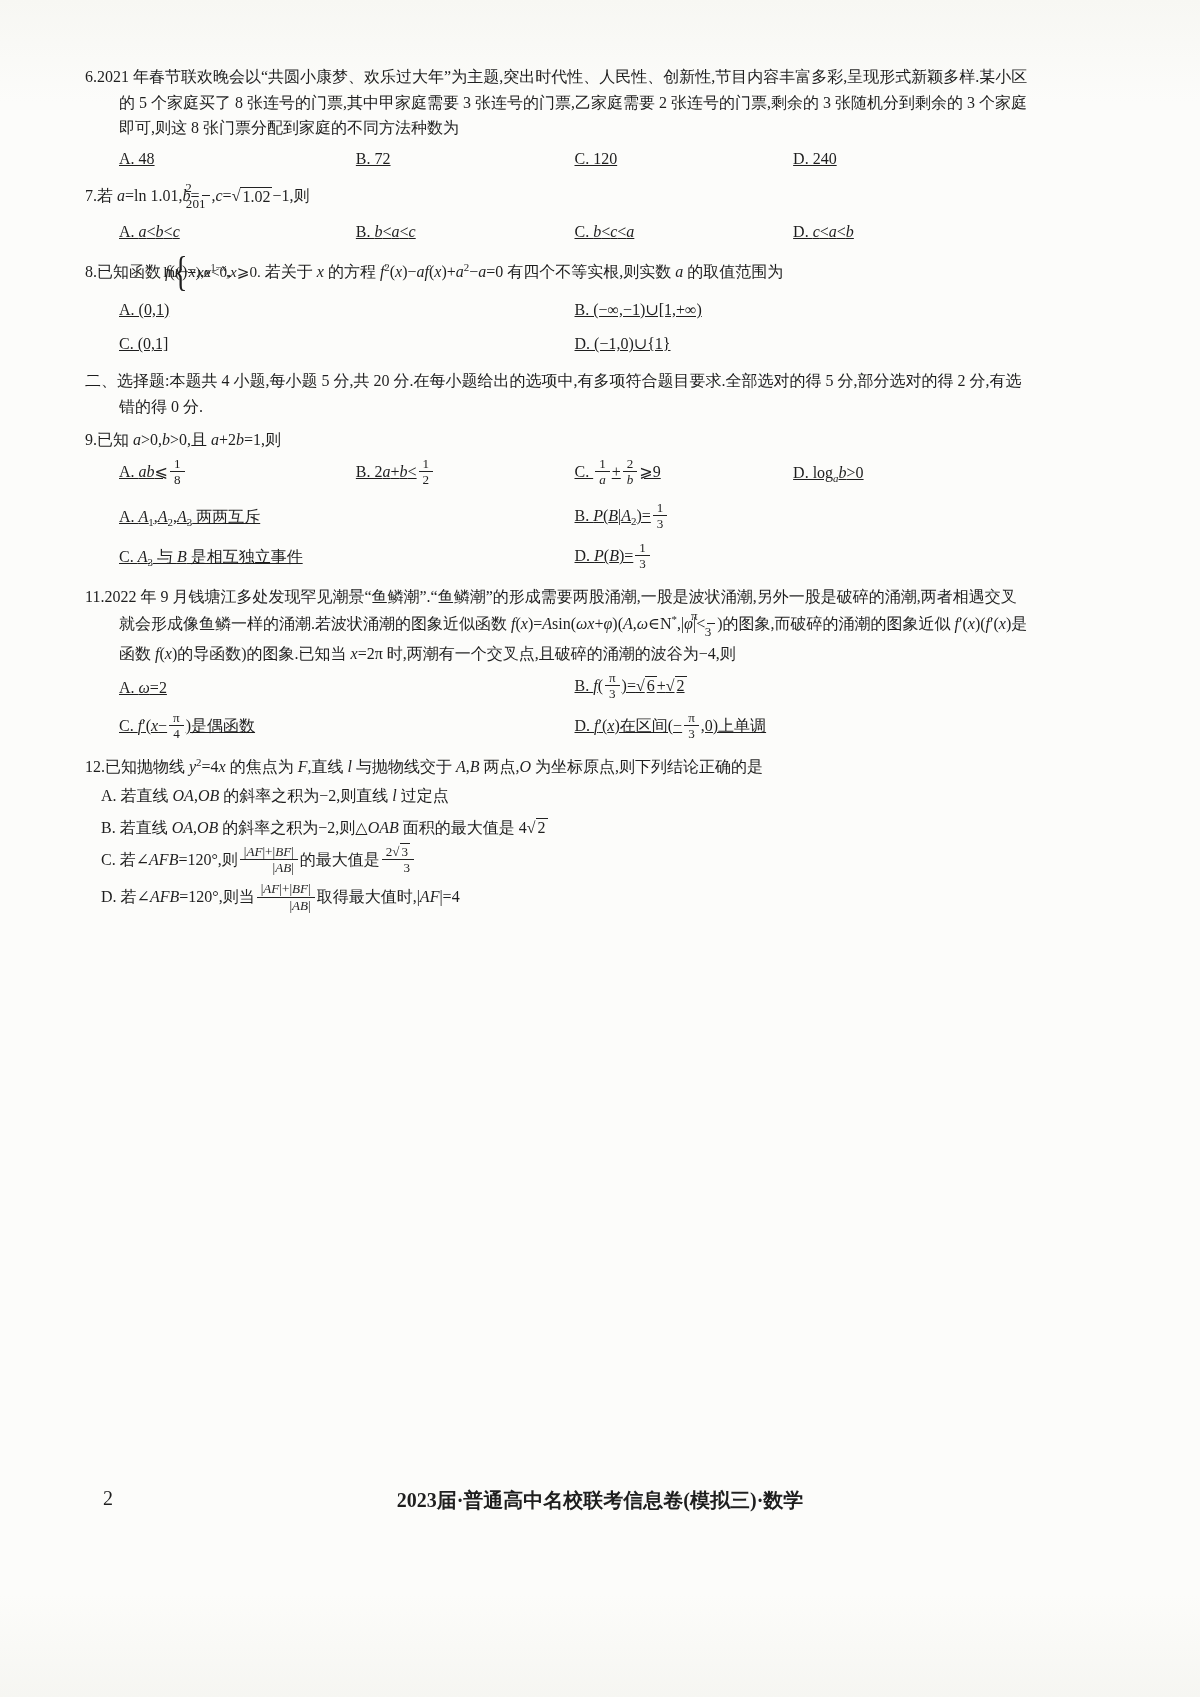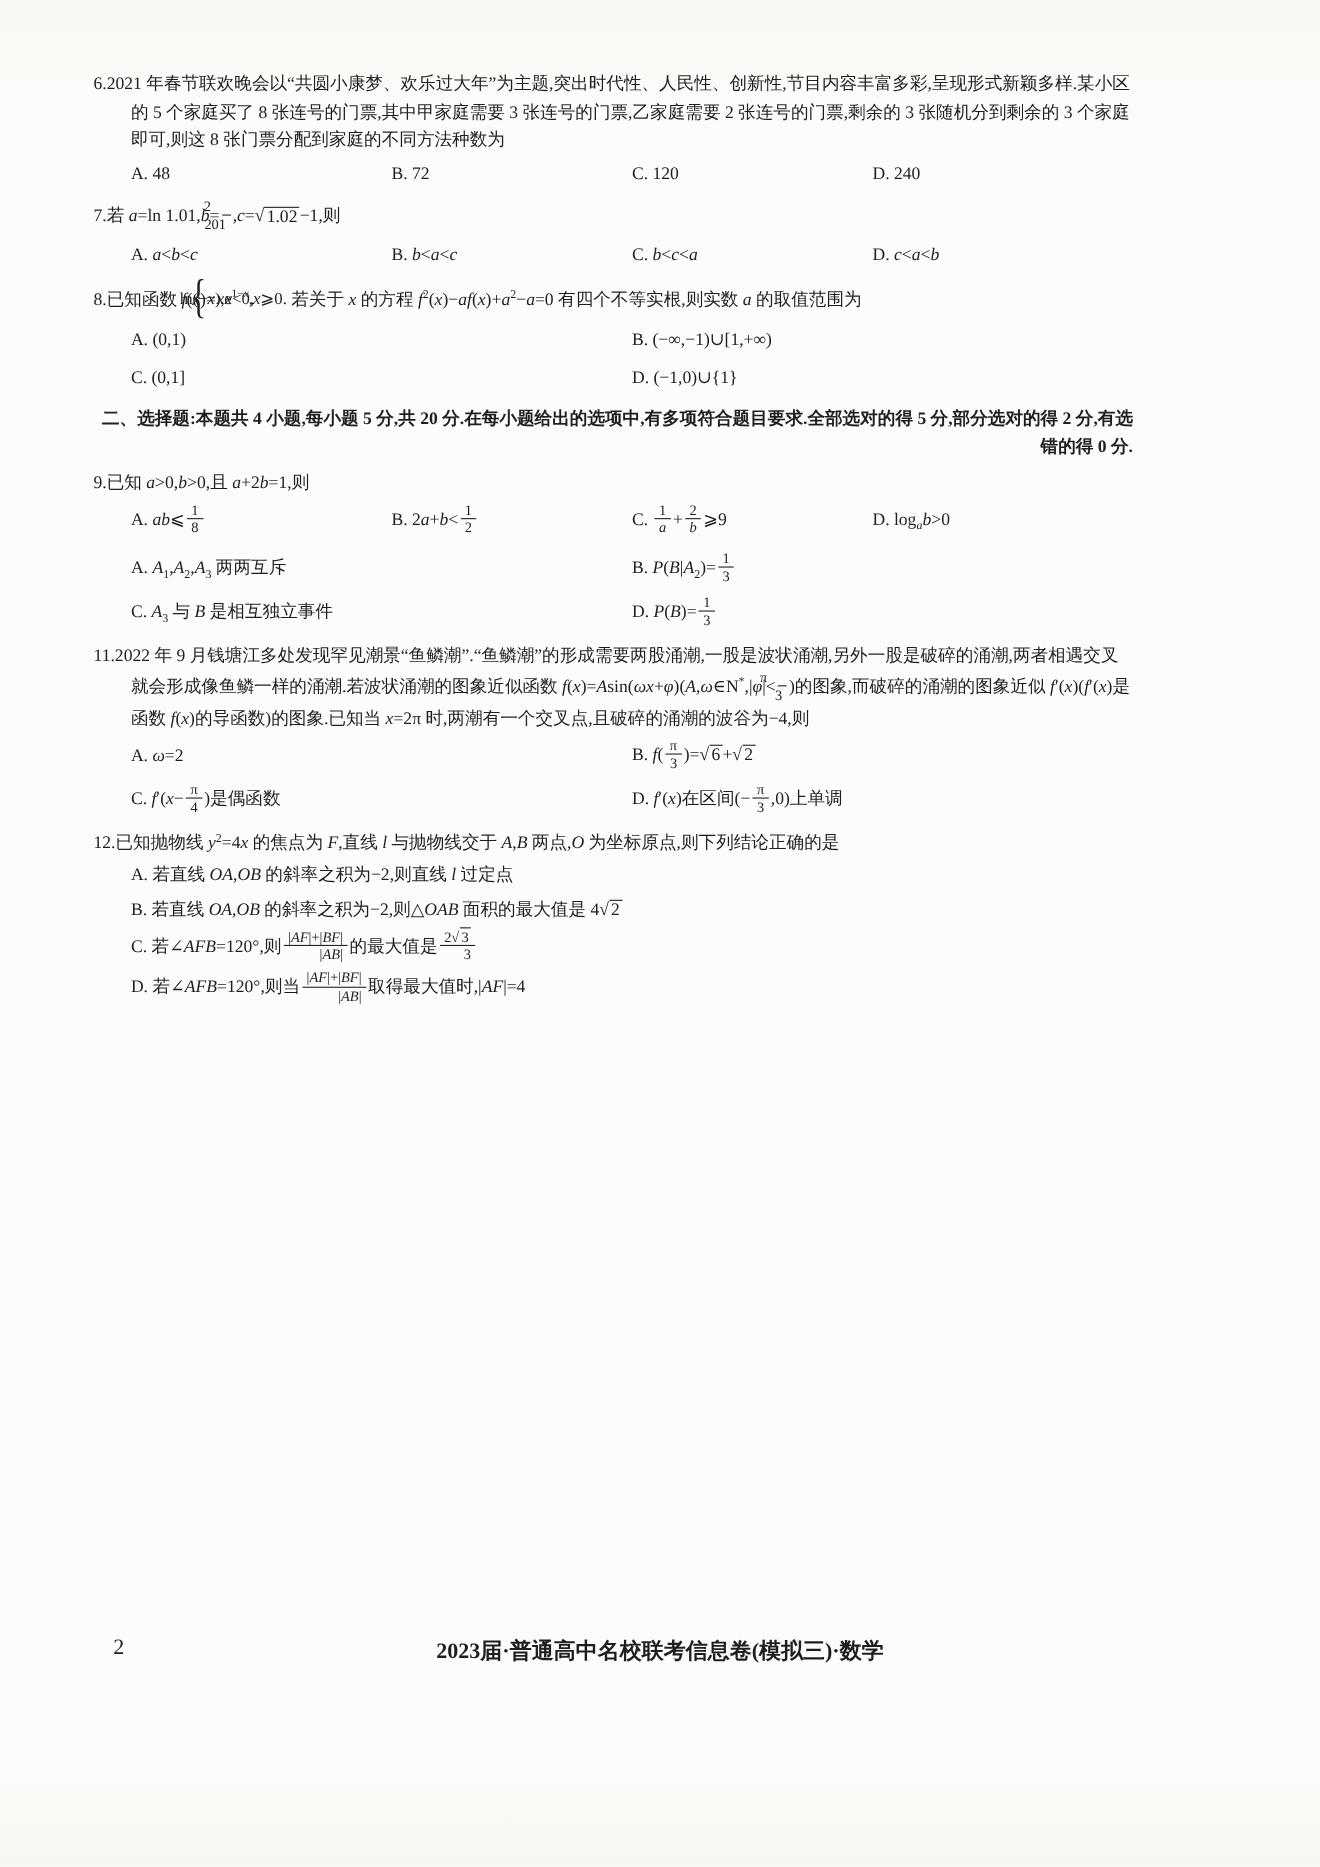--- a/index.html
+++ b/index.html
@@ -13,24 +13,24 @@
   }
   .content{
     position:absolute;left:85px;top:64px;width:945px;
     font-size:16px;line-height:1.6;
   }
   .q{margin-bottom:9px;}
   .stem{margin:0;padding-left:34px;text-indent:-34px;}
   .opts{display:grid;margin:3px 0 3px 34px;align-items:center;}
   .cols4{grid-template-columns:26% 24% 24% 26%;}
   .cols2{grid-template-columns:50% 50%;row-gap:5px;}
-  .opts .opt{padding:2px 0;}
-  .optlines{margin-left:34px;}
+  .opts .opt{padding:2px 0;text-decoration:underline;}
+  .optlines{margin-left:16px;}
   .optlines .opt{display:block;padding:3px 0;}
-  .section-head{font-weight:bold;margin:4px 0 8px 0;padding-left:34px;text-indent:-34px;text-align:right;}
+  .section-head{font-weight:normal;margin:4px 0 8px 0;padding-left:34px;text-indent:-34px;}
 
   
   i{font-style:italic;}
   sup{font-size:0.68em;}
   sub{font-size:0.68em;}
   .frac{
     display:inline-flex;flex-direction:column;text-align:center;
     vertical-align:middle;line-height:1.15;font-size:0.82em;margin:0 2px;
     transform:translateY(-2px);
   }

